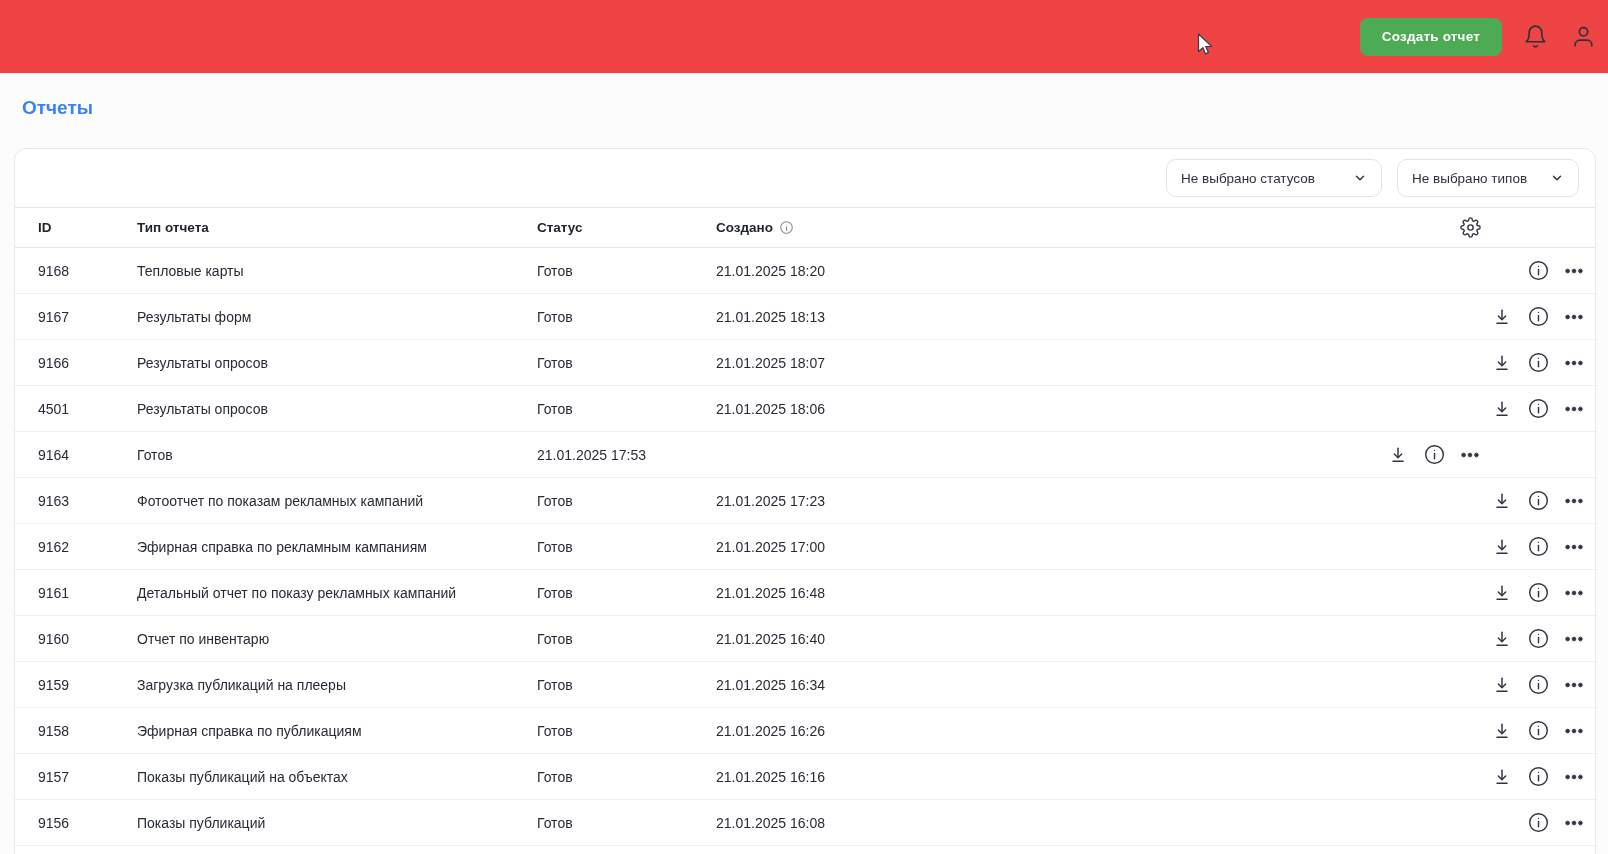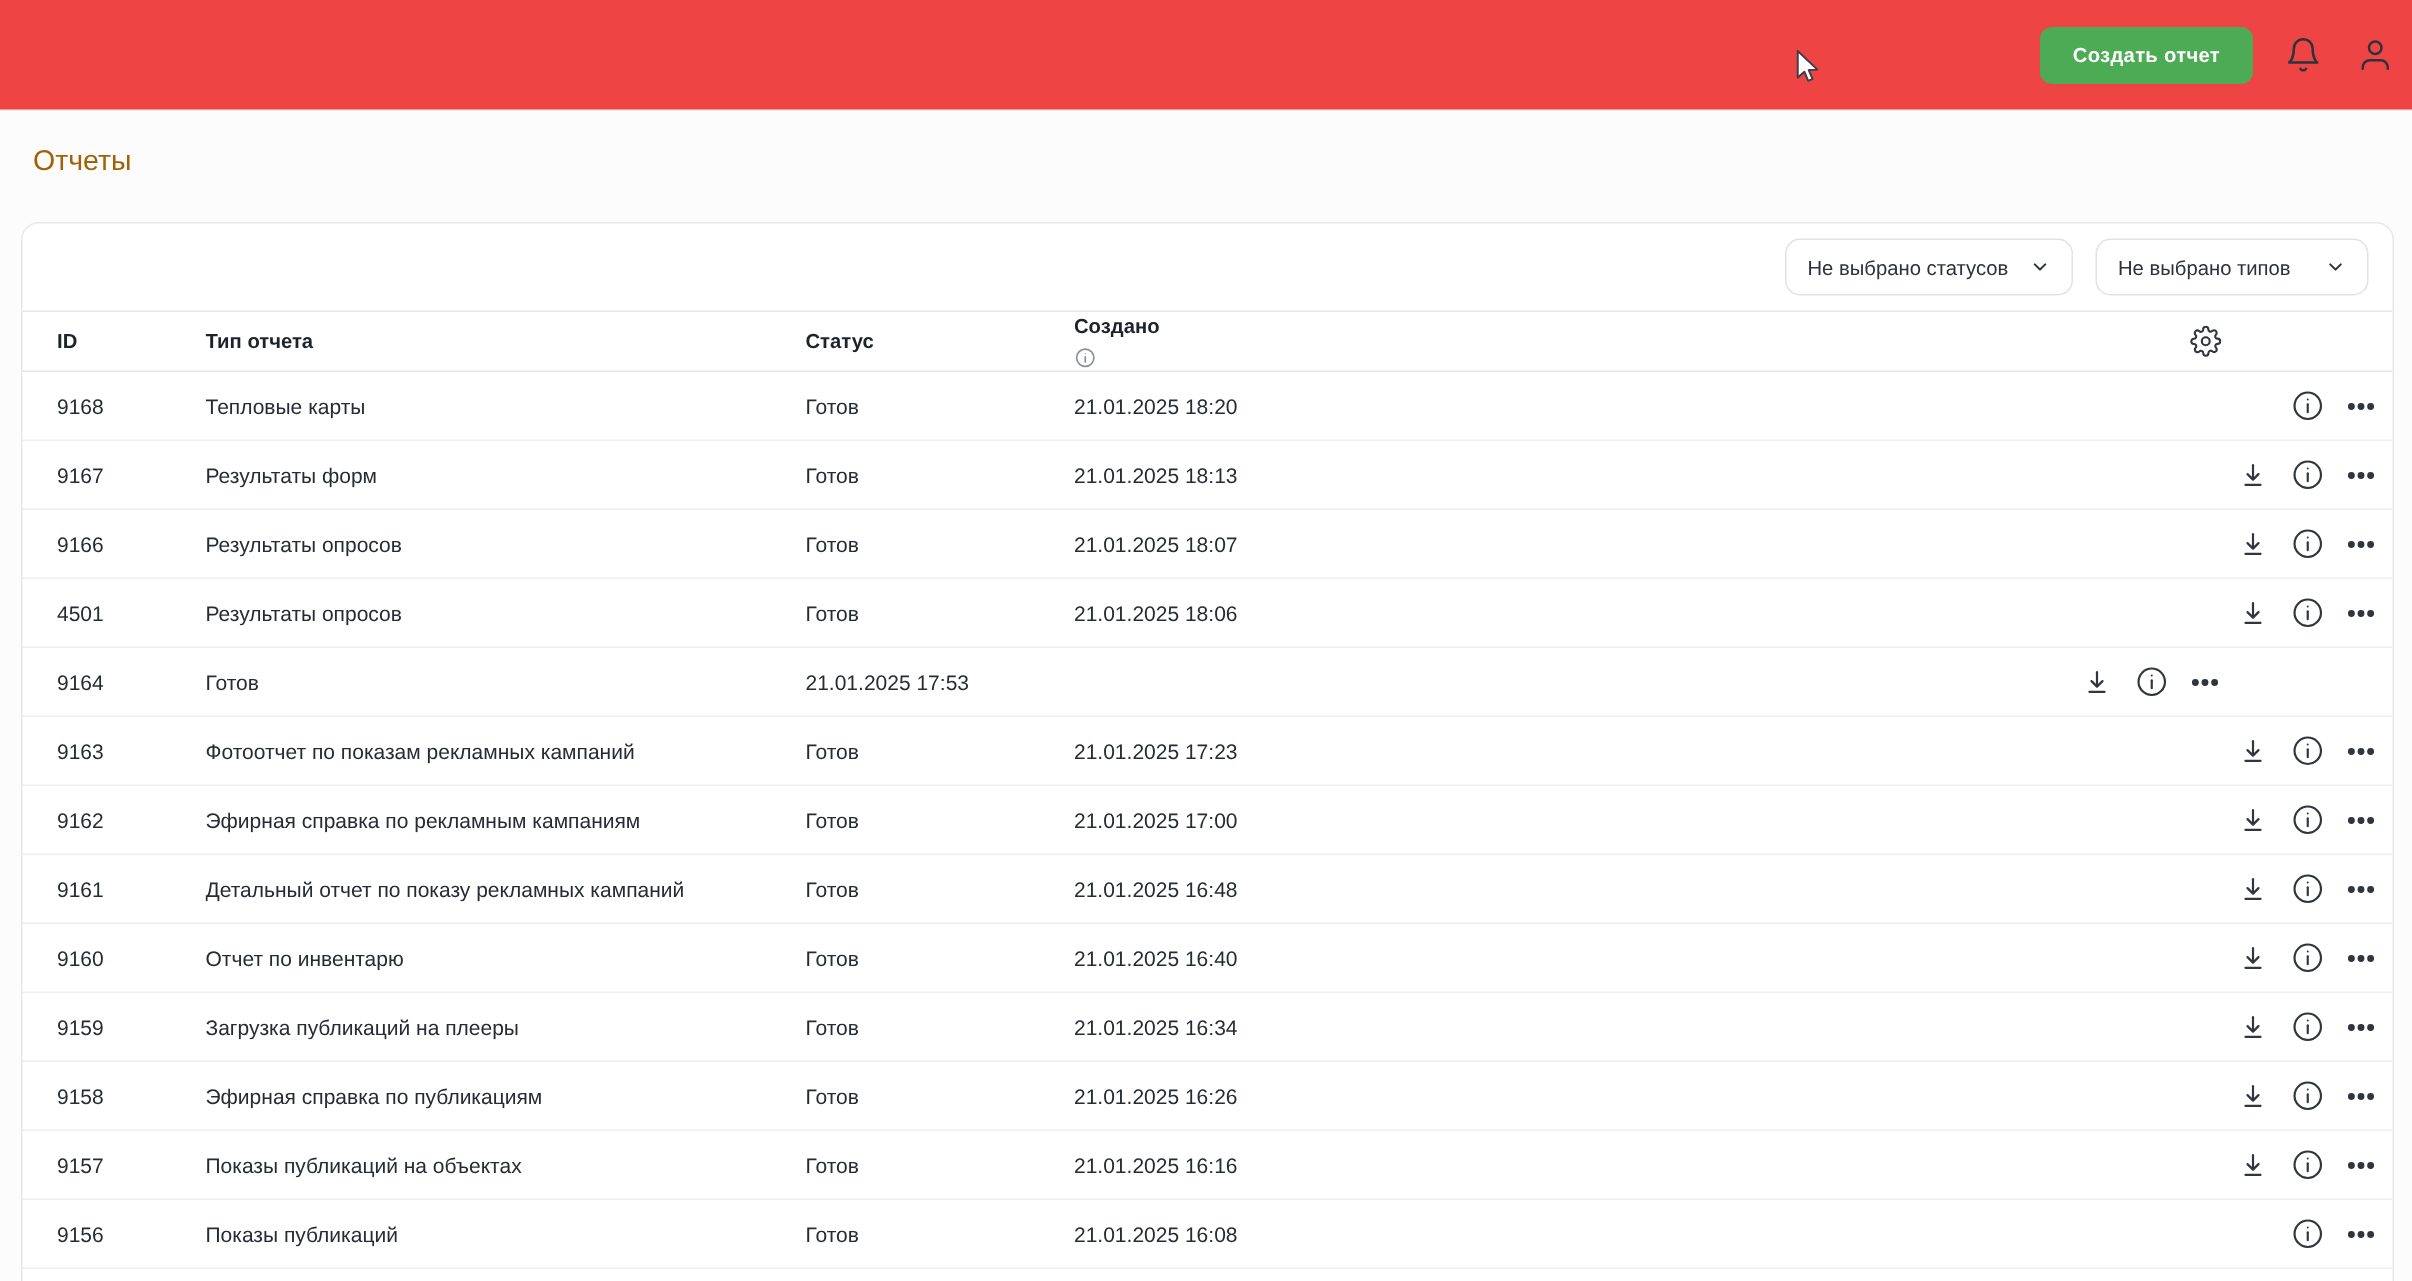--- a/index.html
+++ b/index.html
@@ -22,53 +22,53 @@
   }
   .icon-btn {
     width:30px; height:30px; background:none; border:none; cursor:pointer;
     display:flex; align-items:center; justify-content:center; color:#2d333e;
   }
   .icon-btn svg { stroke:#2d333e; }
 
   
   .page-title {
     position:absolute; left:22px; top:97px;
-    font-size:19px; font-weight:normal; color:#a16207;
+    font-size:19px; font-weight:bold; color:#3b82f6;
   }
   .card {
     position:absolute; left:14px; top:148px; width:1582px; height:740px;
     background:#ffffff; border:1px solid #e6e8ec; border-radius:12px;
     overflow:hidden;
   }
   
   .filter-bar {
     height:58px; display:flex; align-items:center; justify-content:flex-end;
     gap:15px; padding:0 16px;
   }
   .dropdown {
     height:38px; border:1px solid #dfe2e7; border-radius:10px; background:#fff;
     display:flex; align-items:center; justify-content:space-between;
     padding:0 14px; font-size:13.5px; color:#2c313b; cursor:pointer;
     font-family:inherit;
   }
-  .dd-status { width:192px; }
+  .dd-status { width:216px; }
   .dd-type   { width:182px;border-radius:10px; }
   .dropdown svg { stroke:#2d333e; flex:none; margin-left:10px; }
 
   
   .thead, .trow {
     display:grid;
     grid-template-columns:99px 400px 179px 190px 1fr 104px;
     align-items:center; padding:0 8px 0 23px;
   }
   .thead {
     height:41px; border-top:1px solid #e3e5e9; border-bottom:1px solid #e3e5e9;
     font-weight:bold; font-size:13.5px; color:#1d222b;
   }
-  .th-created { display:flex; align-items:flex-start; gap:6px;flex-direction:column; }
+  .th-created { display:flex; align-items:center; gap:6px; }
   .trow { height:46px; border-bottom:1px solid #eceef1; font-size:14px; color:#262b35; }
   .cell { overflow:hidden; text-overflow:ellipsis; white-space:nowrap; padding-right:10px; }
   .actions { display:flex; align-items:center; justify-content:flex-end; gap:10px; }
   .row-icon {
     width:26px; height:26px; background:none; border:none; cursor:pointer;
     display:flex; align-items:center; justify-content:center; padding:0;
   }
   .row-icon svg { stroke:#30353f; }
   .row-icon.hidden { visibility:hidden; }
   .settings-btn { justify-self:end; }

